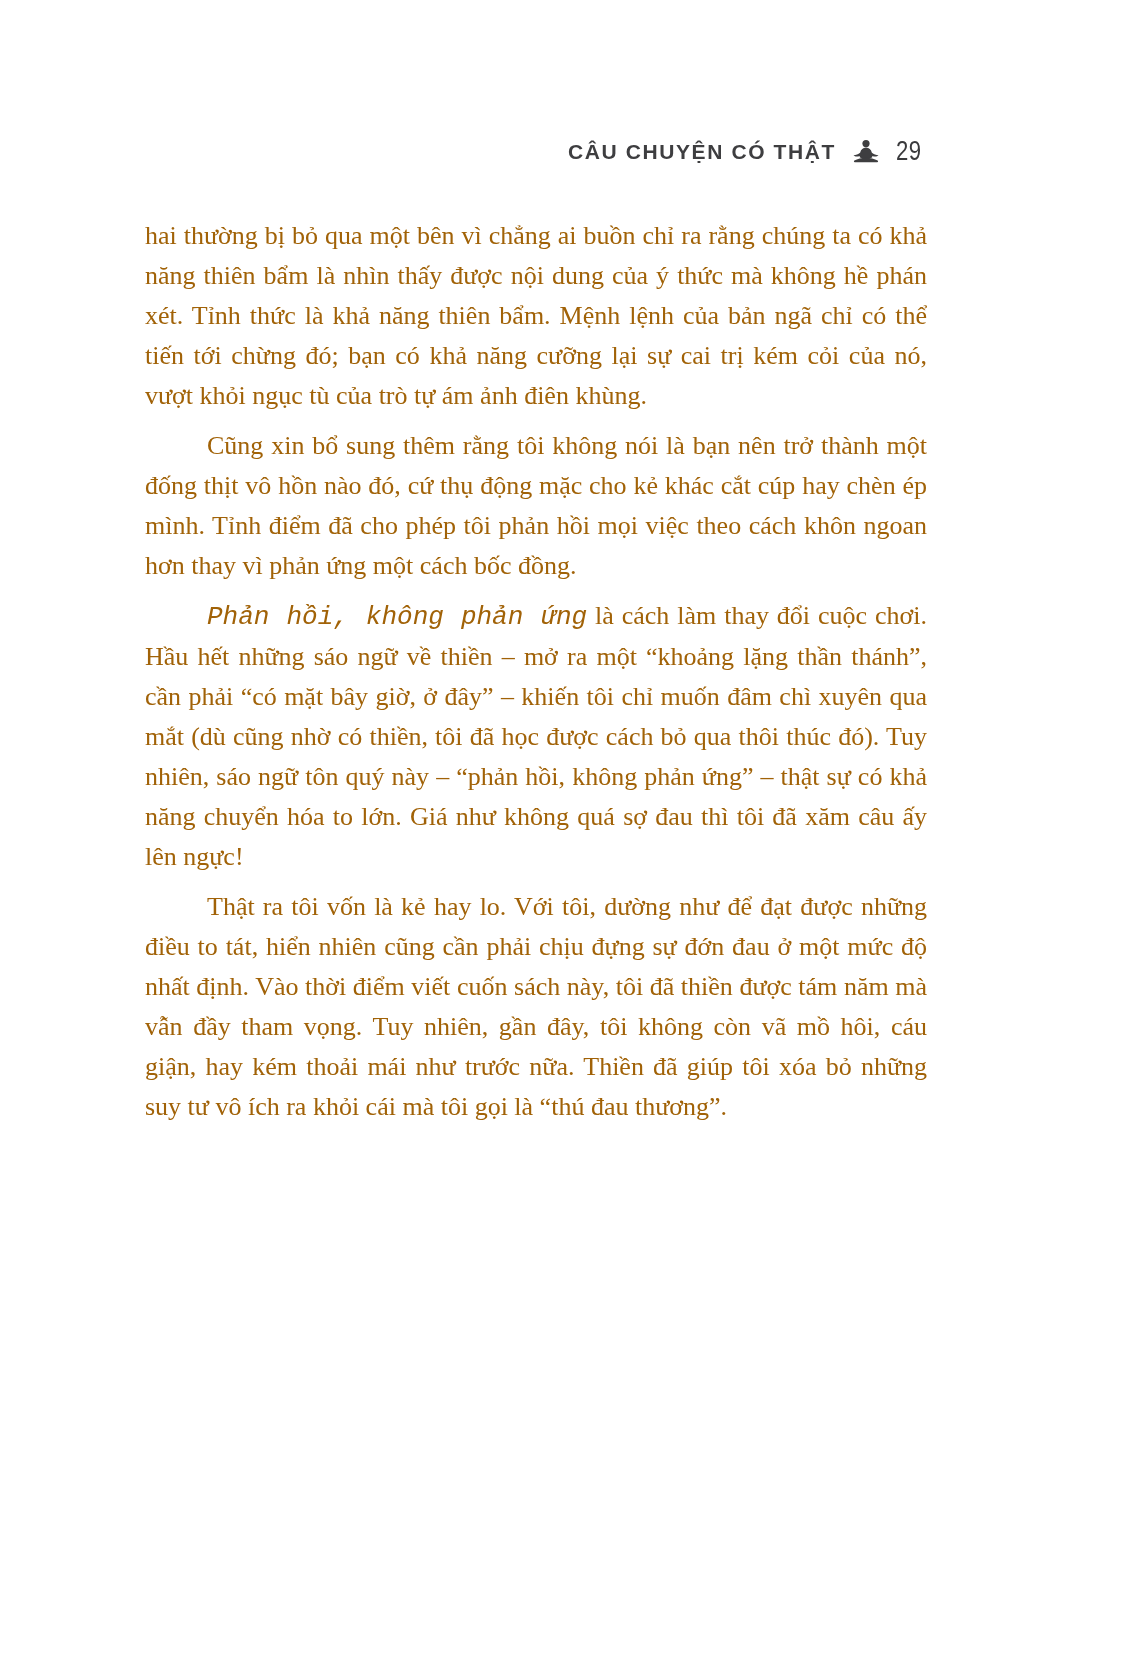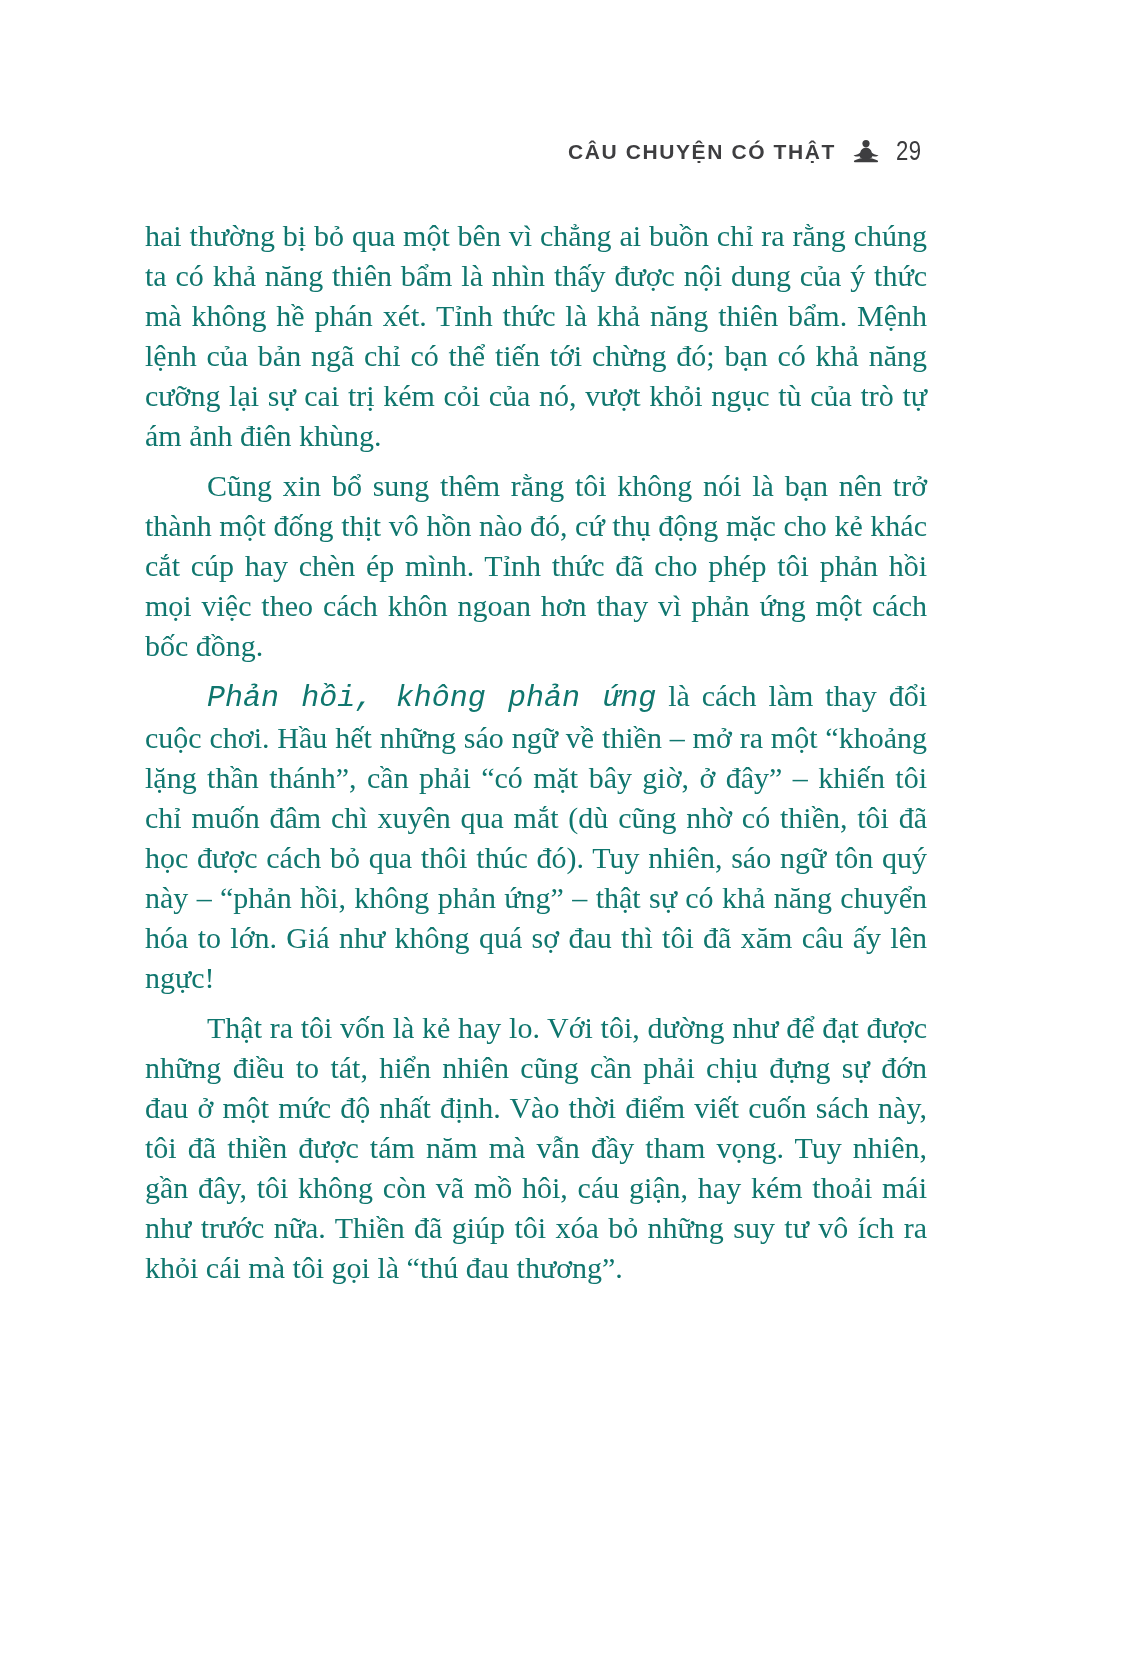--- a/index.html
+++ b/index.html
@@ -43,23 +43,23 @@
     color: #3a3a3c;
     transform: scaleX(0.82);
     transform-origin: left center;
     letter-spacing: 0.5px;
   }
   .page-body {
     position: absolute;
     top: 216px;
     left: 145px;
     width: 782px;
-    font-size: 30px;
+    font-size: 26px;
     line-height: 40px;
-    color: #0f766e;
+    color: #a16207;
     text-align: justify;
     text-justify: inter-word;
   }
   .para {
     text-indent: 62px;
     margin-bottom: 10px;
   }
   .para.no-indent { text-indent: 0; }
   .para em { font-style: italic; font-family: Liberation Mono, monospace; }
 </style>
@@ -76,20 +76,20 @@
         <path d="M16 8.6c-3.1 0-5.1 2.1-5.9 5.1-1.8 1.4-4.2 2.4-6.6 2.6 1.4 1.6 4.3 1.5 6.1.7l.3 1.6c1.9.9 4 1.3 6.1 1.3s4.2-.4 6.1-1.3l.3-1.6c1.8.8 4.7.9 6.1-.7-2.4-.2-4.8-1.2-6.6-2.6-.8-3-2.8-5.1-5.9-5.1z"></path>
         <path d="M4.4 21.6c3-1.9 7.1-2.9 11.6-2.9s8.6 1 11.6 2.9c.8.5.6 1.7-.4 1.7H4.8c-1 0-1.2-1.2-.4-1.7z"></path>
       </svg>
     </span>
     <span class="page-number">29</span>
   </header>
 
   <main class="page-body">
     <p class="para no-indent">hai thường bị bỏ qua một bên vì chẳng ai buồn chỉ ra rằng chúng ta có khả năng thiên bẩm là nhìn thấy được nội dung của ý thức mà không hề phán xét. Tỉnh thức là khả năng thiên bẩm. Mệnh lệnh của bản ngã chỉ có thể tiến tới chừng đó; bạn có khả năng cưỡng lại sự cai trị kém cỏi của nó, vượt khỏi ngục tù của trò tự ám ảnh điên khùng.</p>
 
-    <p class="para">Cũng xin bổ sung thêm rằng tôi không nói là bạn nên trở thành một đống thịt vô hồn nào đó, cứ thụ động mặc cho kẻ khác cắt cúp hay chèn ép mình. Tỉnh thức đã cho phép tôi phản hồi mọi việc theo cách khôn ngoan hơn thay vì phản ứng một cách bốc đồng.</p>
+    <p class="para">Cũng xin bổ sung thêm rằng tôi không nói là bạn nên trở thành một đống thịt vô hồn nào đó, cứ thụ động mặc cho kẻ khác cắt cúp hay chèn ép mình. Tỉnh điểm đã cho phép tôi phản hồi mọi việc theo cách khôn ngoan hơn thay vì phản ứng một cách bốc đồng.</p>
 
     <p class="para"><em>Phản hồi, không phản ứng</em><span> là cách làm thay đổi cuộc chơi. Hầu hết những sáo ngữ về thiền – mở ra một “khoảng lặng thần thánh”, cần phải “có mặt bây giờ, ở đây” – khiến tôi chỉ muốn đâm chì xuyên qua mắt (dù cũng nhờ có thiền, tôi đã học được cách bỏ qua thôi thúc đó). Tuy nhiên, sáo ngữ tôn quý này – “phản hồi, không phản ứng” – thật sự có khả năng chuyển hóa to lớn. Giá như không quá sợ đau thì tôi đã xăm câu ấy lên ngực!</span></p>
 
     <p class="para">Thật ra tôi vốn là kẻ hay lo. Với tôi, dường như để đạt được những điều to tát, hiển nhiên cũng cần phải chịu đựng sự đớn đau ở một mức độ nhất định. Vào thời điểm viết cuốn sách này, tôi đã thiền được tám năm mà vẫn đầy tham vọng. Tuy nhiên, gần đây, tôi không còn vã mồ hôi, cáu giận, hay kém thoải mái như trước nữa. Thiền đã giúp tôi xóa bỏ những suy tư vô ích ra khỏi cái mà tôi gọi là “thú đau thương”.</p>
   </main>
 
 </div>
 
 </body></html>

